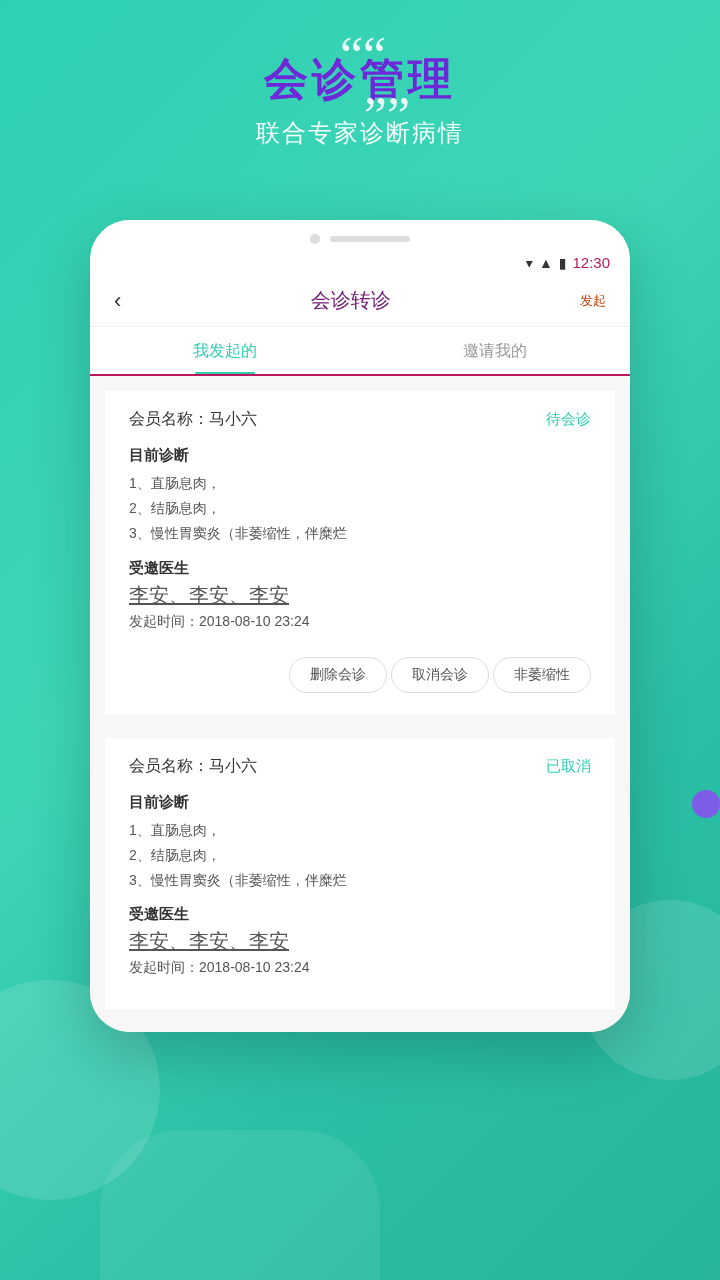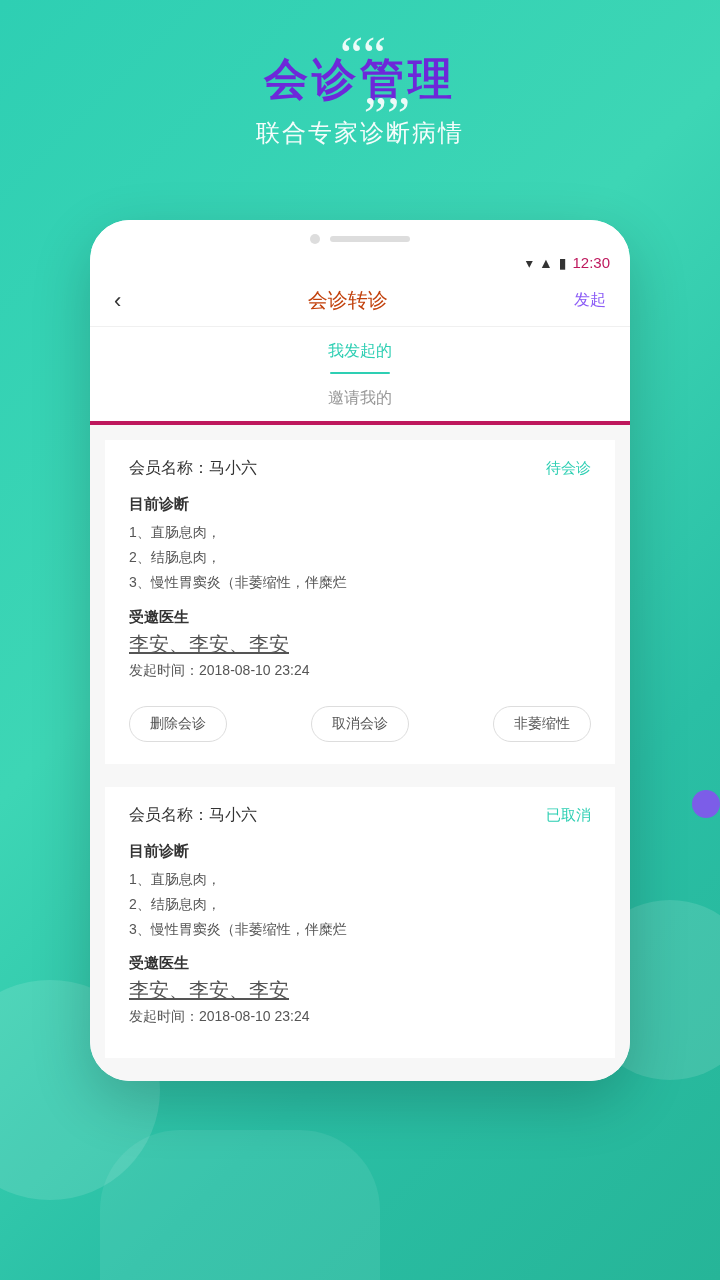--- a/index.html
+++ b/index.html
@@ -124,35 +124,34 @@
       padding: 10px 24px 12px;
       border-bottom: 1px solid #f0f0f0;
     }
     .nav-back {
       font-size: 22px;
       color: #333;
       cursor: pointer;
     }
     .nav-title {
       font-size: 20px;
+      color: #701a75;
+      font-weight: 500;
+    }
+    .nav-action {
+      font-size: 13px;
       color: #c2410c;
-      font-weight: 500;
-    }
-    .nav-action {
-      font-size: 16px;
-      color: #8b5cf6;
       cursor: pointer;
       text-align: right;
     }
 
     
     .tabs {
       display: flex;
-      border-bottom: 4px solid #be185d;
-      flex-direction: column;
+      border-bottom: 2px solid #be185d;
     }
     .tab {
       flex: 1;
       text-align: center;
       padding: 14px 0 12px;
       font-size: 16px;
       color: #999;
       cursor: pointer;
       position: relative;
     }
@@ -230,22 +229,22 @@
     }
     .launch-time {
       font-size: 14px;
       color: #555;
       margin-bottom: 16px;
     }
 
     
     .action-buttons {
       display: flex;
-      justify-content: space-between;
-      gap: 16px;
+      justify-content: flex-end;
+      gap: 4px;
       padding: 10px 0 6px;
     }
     .action-btn {
       border: 1px solid #ddd;
       border-radius: 20px;
       padding: 8px 20px;
       font-size: 14px;
       color: #555;
       background: #fff;
       cursor: pointer;

